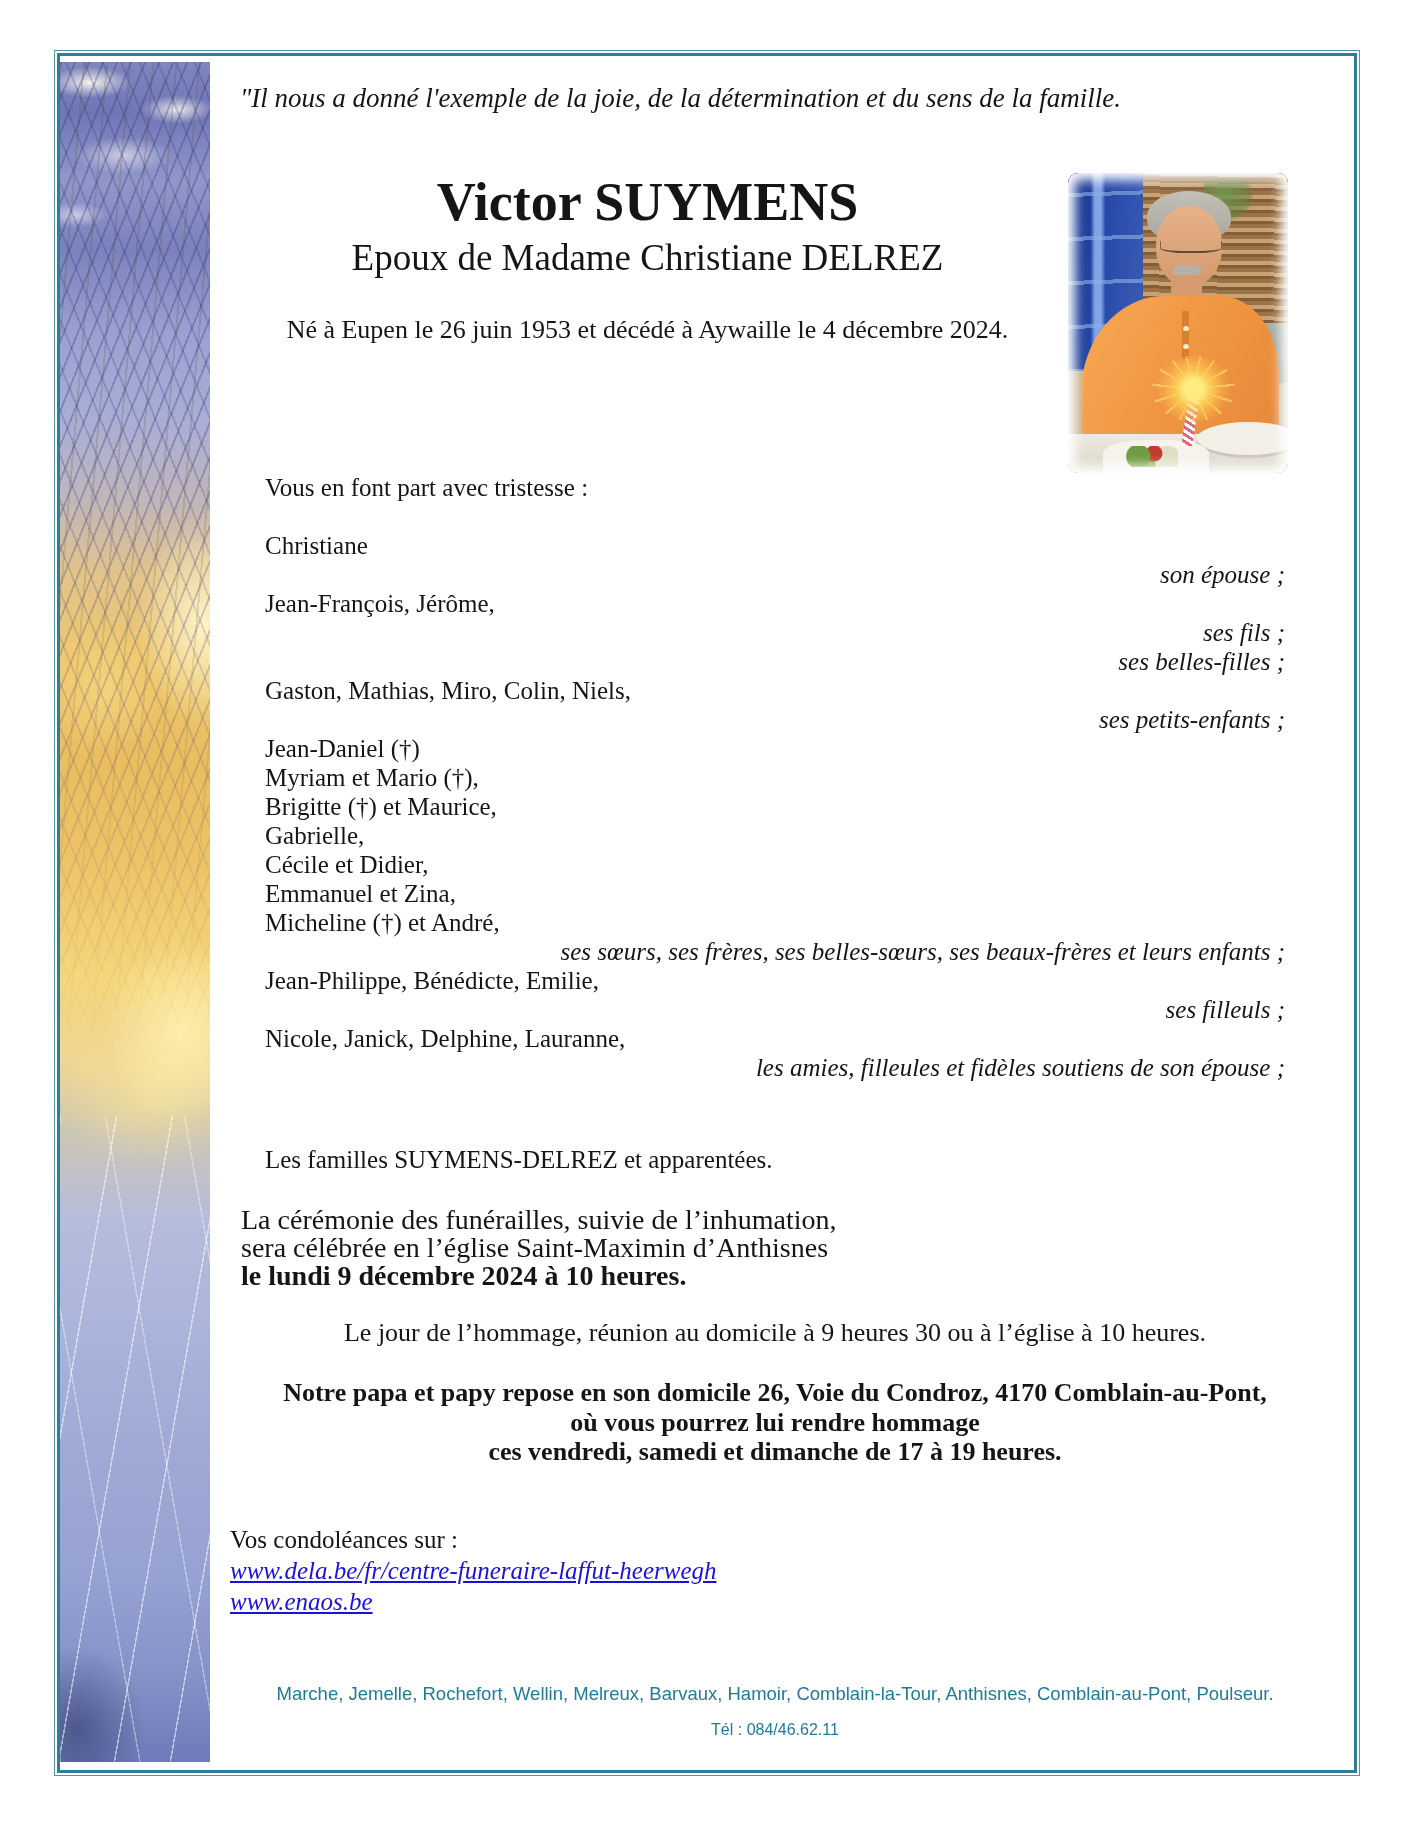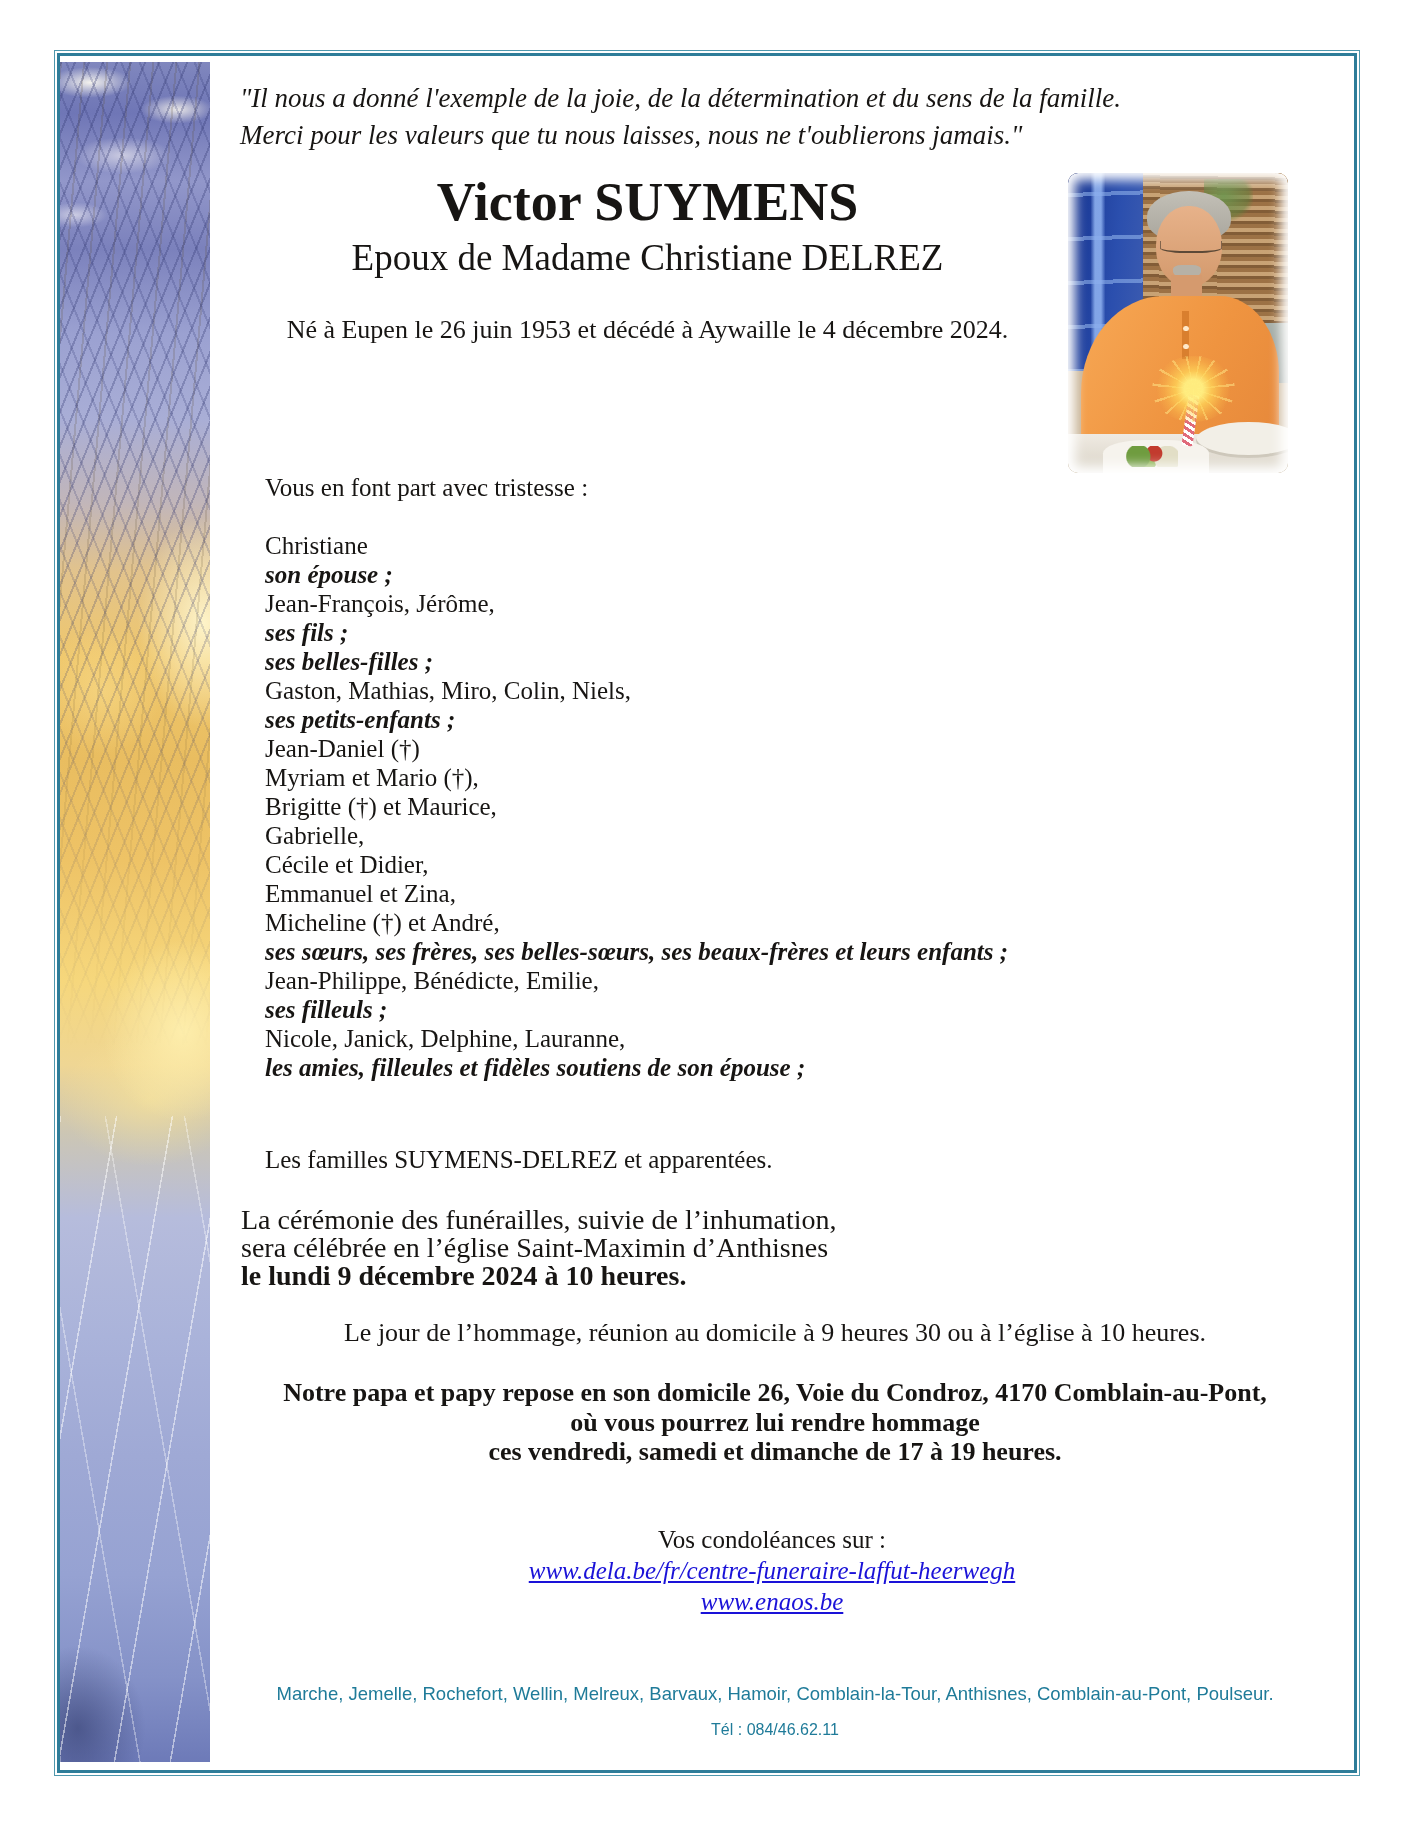--- a/index.html
+++ b/index.html
@@ -155,27 +155,27 @@
   .abs { position:absolute; }
   .quote { left:240px; top:80px; width:990px; font-style:italic; font-size:27px; line-height:37px; }
   .title-block { left:225px; top:172px; width:845px; text-align:center; }
   .title-line { font-size:54px; font-weight:bold; line-height:61px; }
   .spouse-line { font-size:37px; line-height:49px; }
   .birthdeath-line { font-size:26px; margin-top:33px; }
   .intro { left:265px; top:474px; font-size:25px; }
   .family { left:265px; top:531px; width:1020px; font-size:25px; }
   .fam-line { height:29px; line-height:29px; white-space:nowrap; }
   .fam-left { text-align:left; }
-  .fam-right { text-align:left; font-weight:bold; font-style:italic; }
+  .fam-right { text-align:right; font-weight:normal; font-style:italic; }
   .families-line { left:265px; top:1146px; font-size:25px; }
   .ceremony { left:241px; top:1206px; width:1100px; text-align:left; font-size:28px; line-height:28px; }
   .ceremony .bold { font-weight:bold; }
   .hommage { left:145px; top:1318px; width:1260px; text-align:center; font-weight:normal; font-size:26px; }
   .repose { left:128px; top:1378px; width:1294px; text-align:center; font-weight:bold; font-size:26px; line-height:29.5px; }
-  .condolences { left:222px; top:1524px; width:1100px; text-align:center; font-size:25px; line-height:31px; }
+  .condolences { left:230px; top:1524px; width:1100px; text-align:left; font-size:25px; line-height:31px; }
   .condolences a { color:#1a12d8; font-style:italic; text-decoration:underline; cursor:pointer; }
   .footer { left:190px; top:1666px; width:1170px; text-align:center;
             font-family:"Liberation Sans", sans-serif; color:#1f7b99; }
   .footer .brand { font-size:25px; font-weight:bold; letter-spacing:.2px; }
   .footer .brand .tri { font-size:21px; vertical-align:2px; margin-right:10px; }
   .footer .locations { font-size:18.5px; margin-top:17px; }
   .footer .phone { font-size:16px; margin-top:16px; }
 </style>
 </head>
 <body>
@@ -207,21 +207,20 @@
     <div class="ph-plate"></div>
     <div class="ph-tray"></div>
     <div class="ph-salad"></div>
     <div class="ph-candle"></div>
     <div class="ph-flame"></div>
     <div class="ph-feather"></div>
   </div>
 
   <div class="abs quote">
     <div>"Il nous a donné l'exemple de la joie, de la détermination et du sens de la famille.</div>
-    <div>Merci pour les valeurs que tu nous laisses, nous ne t'oublierons jamais."</div>
   </div>
 
   <div class="abs title-block">
     <div class="title-line">Victor SUYMENS</div>
     <div class="spouse-line">Epoux de Madame Christiane DELREZ</div>
     <div class="birthdeath-line">Né à Eupen le 26 juin 1953 et décédé à Aywaille le 4 décembre 2024.</div>
   </div>
 
   <div class="abs intro">Vous en font part avec tristesse :</div>
 

